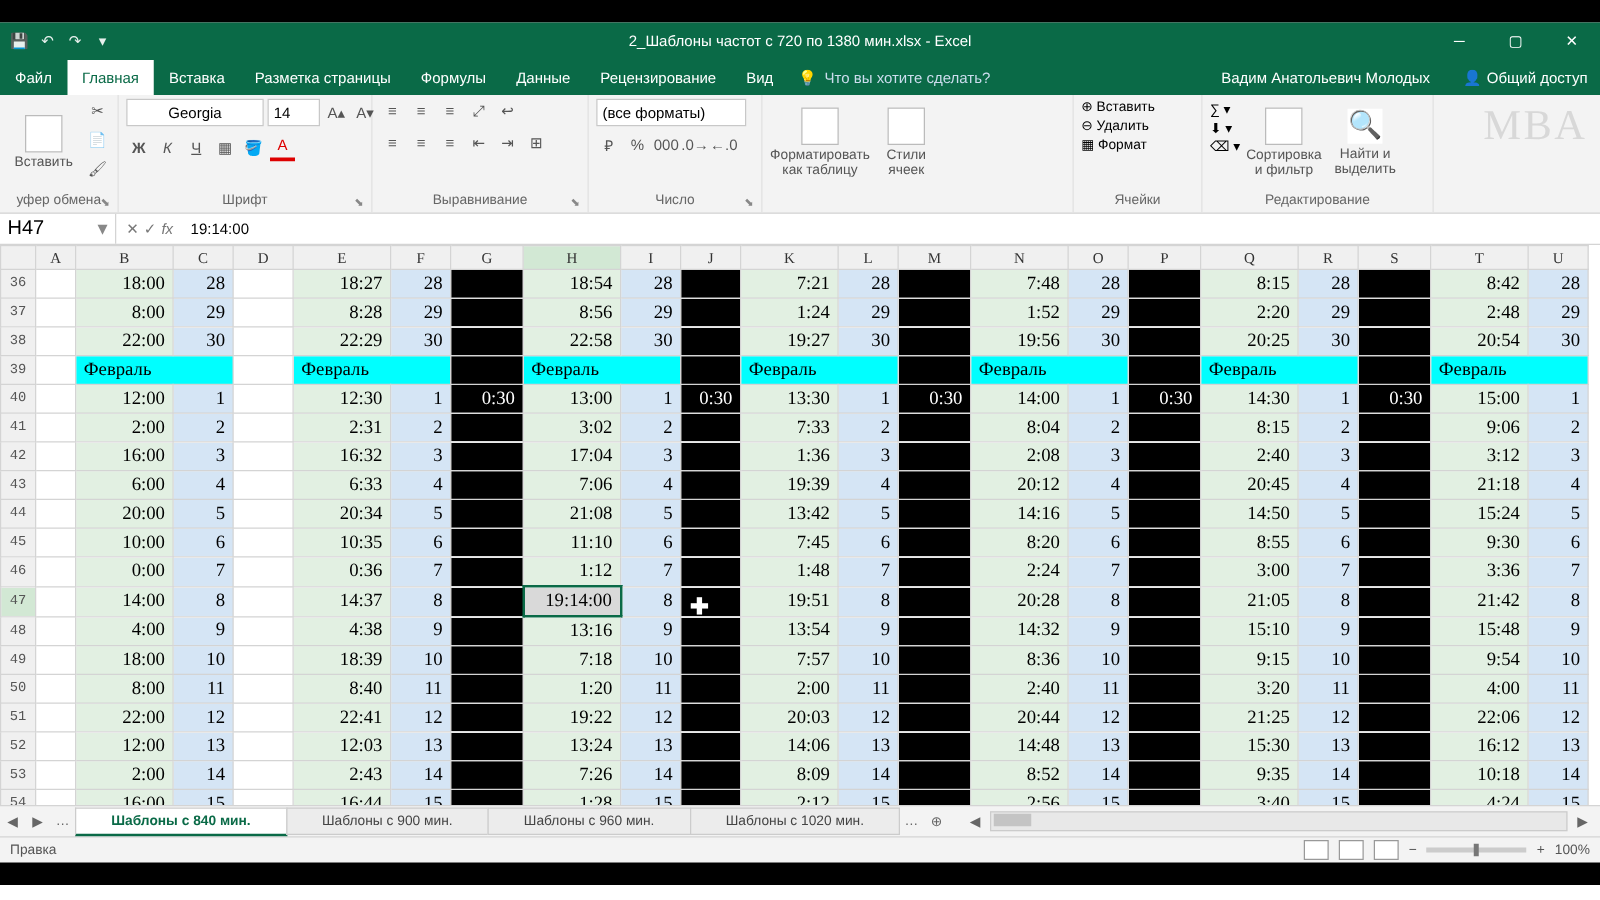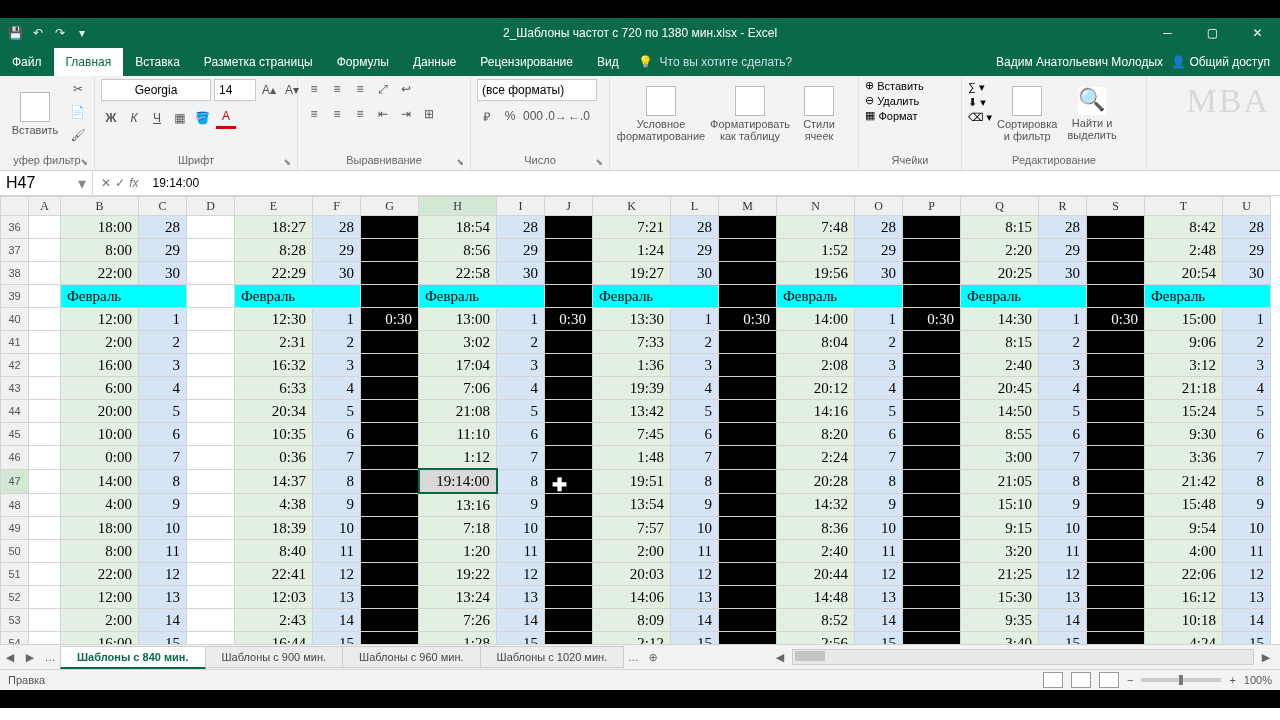--- a/index.html
+++ b/index.html
@@ -7,21 +7,21 @@
 .titlebar .qat{display:flex;gap:6px;padding-left:8px;align-items:center}
 .titlebar .qat .ico{width:16px;height:16px;display:flex;align-items:center;justify-content:center;opacity:.9}
 .titlebar .title{position:absolute;left:50%;transform:translateX(-50%);font-size:12px}
 .titlebar .winbtns{margin-left:auto;display:flex}
 .titlebar .winbtns div{width:45px;height:30px;display:flex;align-items:center;justify-content:center}
 .menubar{background:#0a6a47;height:28px;display:flex;align-items:stretch;color:#fff;font-size:12px}
 .menubar .tab{padding:0 12px;display:flex;align-items:center;cursor:pointer}
 .menubar .tab.file{background:#0a6a47}
 .menubar .tab.active{background:#fff;color:#0a6a47}
 .menubar .tell{margin-left:8px;display:flex;align-items:center;gap:6px;color:#cde}
-.menubar .right{margin-left:auto;display:flex;align-items:center;gap:8px;padding-right:10px}
+.menubar .right{margin-left:auto;display:flex;align-items:center;gap:27px;padding-right:10px}
 .ribbon{height:94px;background:#f3f3f3;border-bottom:1px solid #d4d4d4;display:flex;position:relative}
 .ribbon .group{border-right:1px solid #e1e1e1;display:flex;flex-direction:column;padding:3px 6px 2px}
 .ribbon .group .body{flex:1;display:flex;align-items:flex-start;gap:4px}
 .ribbon .group .lbl{text-align:center;font-size:11px;color:#666;height:16px;display:flex;align-items:center;justify-content:center;position:relative}
 .ribbon .group .lbl .dlg{position:absolute;right:0;bottom:1px;font-size:9px;color:#888}
 .ribbon .bigbtn{display:flex;flex-direction:column;align-items:center;justify-content:center;width:58px;height:70px;color:#555;text-align:center;font-size:11px;gap:2px}
 .ribbon .bigbtn .ico{width:28px;height:28px;border:1px solid #bbb;background:#fff}
 .ribbon .col{display:flex;flex-direction:column;gap:3px}
 .ribbon .row{display:flex;gap:3px;align-items:center}
 .ribbon .smbtn{width:20px;height:20px;display:flex;align-items:center;justify-content:center;color:#555;font-size:12px}
@@ -29,30 +29,30 @@
 .ribbon .watermark{position:absolute;right:10px;top:6px;font-size:34px;font-family:Georgia,serif;color:#d8d8d8;letter-spacing:2px;pointer-events:none}
 .fxbar{height:24px;border-bottom:1px solid #d4d4d4;display:flex;align-items:center;background:#fff}
 .fxbar .namebox{width:80px;border-right:1px solid #d4d4d4;height:100%;display:flex;align-items:center;padding:0 6px;font-size:16px}
 .fxbar .fxbtns{display:flex;gap:4px;padding:0 8px;color:#777}
 .fxbar .fxval{flex:1;padding:0 6px}
 .grid-wrap{height:448px;overflow:hidden;position:relative;background:#fff}
 .grid{border-collapse:collapse;table-layout:fixed;font-family:Georgia,serif;font-size:15px}
 .grid th{background:#f0f0f0;border:1px solid #d4d4d4;font-weight:normal;color:#333;height:18px;font-family:"Segoe UI";font-size:12px;padding:0}
 .grid th.sel{background:#d2e8d4}
 .grid td{border:1px solid #d4d4d4;height:22px;padding:0 6px;text-align:right;white-space:nowrap;overflow:hidden}
-.grid .rh{background:#f0f0f0;text-align:center;font-family:Liberation Sans, sans-serif;font-size:11px;color:#555;padding:0}
+.grid .rh{background:#f0f0f0;text-align:center;font-family:Liberation Mono, monospace;font-size:11px;color:#555;padding:0}
 .grid .blk{background:#000;color:#fff}
 .grid .month{background:#0ff;text-align:left;font-weight:normal}
 .grid .ltgr{background:#e2f0e2}
 .grid .ltbl{background:#d5e5f5}
 .grid td.selcell{background:#d9d9d9;border:2px solid #0a6a47}
 .grid .rh.selrow{background:#d2e8d4}
 .sheetbar{height:24px;background:#f3f3f3;border-top:1px solid #d4d4d4;display:flex;align-items:center;font-size:11px}
 .sheetbar .navbtn{width:20px;text-align:center;color:#666}
-.sheetbar .sheettab{padding:4px 16px;border:1px solid #ccc;background:#ececec;margin-right:-1px;color:#444;cursor:pointer}
+.sheetbar .sheettab{padding:4px 28px;border:1px solid #ccc;background:#ececec;margin-right:-1px;color:#444;cursor:pointer}
 .sheetbar .sheettab.active{background:#fff;border-bottom:2px solid #0a6a47;font-weight:bold;color:#0a6a47}
 .sheetbar .scroll{margin-left:auto;display:flex;align-items:center;gap:2px;padding-right:4px}
 .sheetbar .scrolltrack{width:460px;height:14px;background:#e8e8e8;border:1px solid #ccc;position:relative}
 .sheetbar .scrollthumb{position:absolute;left:2px;top:1px;width:30px;height:10px;background:#c4c4c4}
 .statusbar{height:20px;background:#f3f3f3;border-top:1px solid #d4d4d4;display:flex;align-items:center;font-size:11px;padding:0 8px;color:#555}
 .statusbar .right{margin-left:auto;display:flex;align-items:center;gap:8px}
 .statusbar .viewico{width:18px;height:14px;border:1px solid #999;background:#fff}
 .blackbar{height:18px;background:#000;width:100%}
 .cursor-plus{position:absolute;color:#fff;font-size:18px;font-weight:bold;pointer-events:none}
 </style>
@@ -103,21 +103,21 @@
           <div class="ico"></div>
           <span>Вставить</span>
         </div>
       <div class="col">
           <div class="smbtn">✂</div>
           <div class="smbtn">📄</div>
           <div class="smbtn">🖌</div>
         </div>
     </div>
     <div class="lbl">
-        <span>уфер фильтр</span>
+        <span>уфер обмена</span>
         <span class="dlg">⬊</span>
       </div>
   </div>
   <div class="group" style="width:190px">
     <div class="body col" style="gap:5px">
       <div class="row">
           <input style="width: 100px; text-align: center;" value="Georgia">
           <input style="width: 32px;" value="14">
           <div class="smbtn">A▴</div>
           <div class="smbtn">A▾</div>
@@ -178,24 +178,20 @@
           <div class="smbtn">←.0</div>
         </div>
     </div>
     <div class="lbl">
         <span>Число</span>
         <span class="dlg">⬊</span>
       </div>
   </div>
   <div class="group" style="width:236px">
     <div class="body">
-      <div class="bigbtn" style="width:90px">
-          <div class="ico"></div>
-          <span>Условное форматирование</span>
-        </div>
       <div class="bigbtn" style="width:80px">
           <div class="ico"></div>
           <span>Форматировать как таблицу</span>
         </div>
       <div class="bigbtn" style="width:50px">
           <div class="ico"></div>
           <span>Стили ячеек</span>
         </div>
     </div>
   </div>

